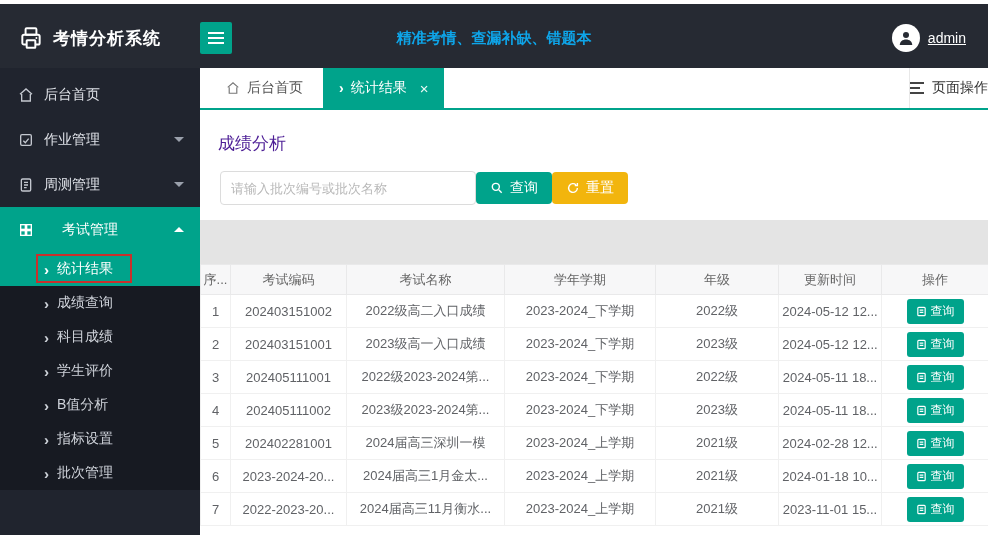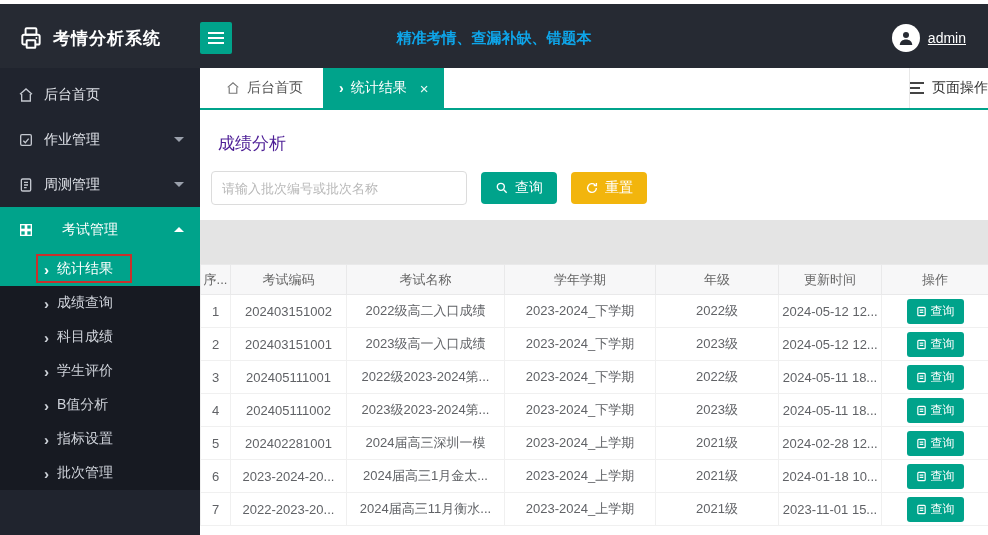--- a/index.html
+++ b/index.html
@@ -52,21 +52,21 @@
   .tab.active .chev{font-weight:bold;}
   .tab-close{margin-left:6px;font-size:15px;line-height:1;cursor:pointer;color:#eafaf6;}
   .page-ops{margin-left:auto;display:flex;align-items:center;gap:8px;padding:0 0;border-left:1px solid #e8e8e8;font-size:14px;color:#333;cursor:pointer;}
   .page-ops .ops-icon{display:flex;flex-direction:column;gap:3px;}
   .page-ops .ops-icon i{display:block;height:2px;background:#444;}
   .page-ops .ops-icon i:nth-child(1){width:14px;}
   .page-ops .ops-icon i:nth-child(2){width:10px;}
   .page-ops .ops-icon i:nth-child(3){width:14px;}
 
   .page-title{margin:22px 0 12px 18px;font-size:17px;color:#4c1d95;}
-  .search-row{margin:16px 0 0 11px;display:flex;align-items:center;gap:14px;}
+  .search-row{margin:16px 0 0 20px;display:flex;align-items:center;}
   .search-input{width:256px;height:34px;border:1px solid #dcdcdc;border-radius:4px;padding:0 10px;font-size:13px;color:#333;outline:none;font-family:inherit;}
   .search-input::placeholder{color:#b8b8b8;}
   .btn{height:32px;border:none;border-radius:4px;color:#fff;font-size:14px;display:flex;align-items:center;gap:6px;padding:0 14px;cursor:pointer;font-family:inherit;}
   .btn-query{background:var(--accent);}
   .btn-reset{background:var(--warning);font-family:Liberation Serif, serif;}
 
   .gray-strip{margin-top:15px;height:44px;background:#e4e4e4;width:788px;}
 
   table{width:788px;border-collapse:collapse;table-layout:fixed;font-size:13px;color:#606266;background:#fff;}
   thead th{height:30px;background:#f7f7f8;border:1px solid #e9e9ea;font-weight:normal;color:#666;text-align:center;overflow:hidden;white-space:nowrap;}

